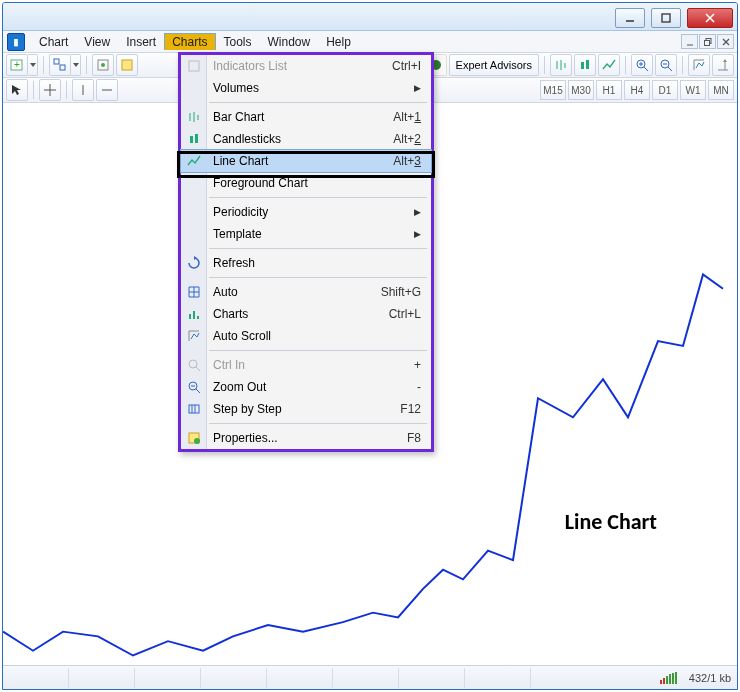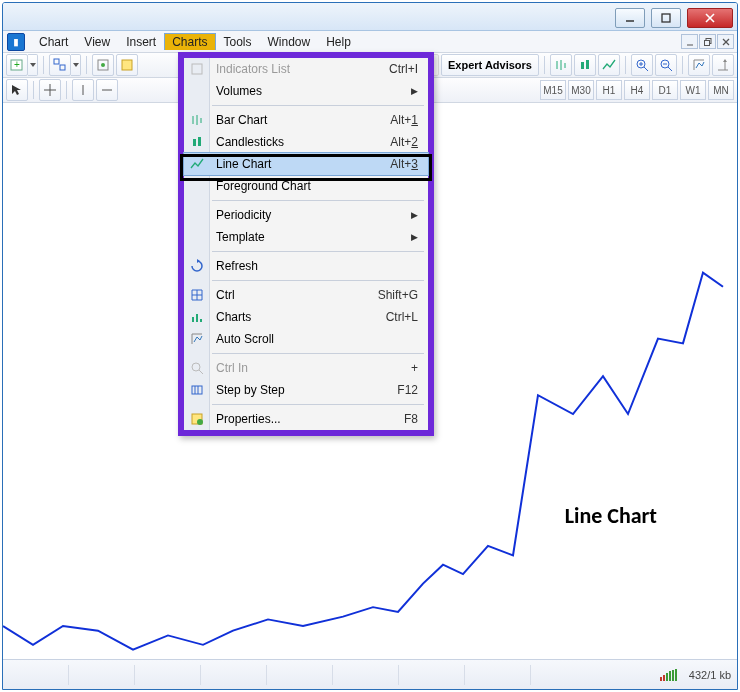--- a/index.html
+++ b/index.html
@@ -17,39 +17,39 @@
 .menubar { height: 22px; background: #f4f6fa; border-bottom: 1px solid #d0d7e2; display: flex; align-items: center; padding-left: 4px; font-size: 12px; color: #222; position: relative; }
 .menubar .appicon { width: 18px; height: 18px; background:#1976d2; border:1px solid #0d47a1; border-radius:2px; margin-right:6px; display:flex; align-items:center; justify-content:center; font-size:9px; color:#fff; font-weight:bold; }
 .menubar .mitem { padding: 2px 8px; cursor: default; }
 .menubar .mitem.open { background: #eab308; border:1px solid #7aa7d8; border-bottom:none; padding:1px 7px; }
 .mdi-ctrls { display:flex; gap:1px; margin-left:auto; margin-right:3px; }
 .mdi-ctrls .mdibtn { width:17px; height:15px; border:1px solid #b0c2da; background:#eef3fa; display:flex; align-items:center; justify-content:center; cursor:pointer; }
 .mdi-ctrls .mdibtn svg { width:8px; height:8px; }
 
 .toolbar { display:flex; align-items:center; padding:1px 3px; gap:2px; border-bottom:1px solid #d0d7e2; background:linear-gradient(#fdfdfe,#eef1f7); font-size:11px; }
 .tbtn { width:22px; height:22px; border:1px solid #c8d2e2; border-radius:2px; background:linear-gradient(#ffffff,#eef2f9); display:flex; align-items:center; justify-content:center; cursor:pointer; }
-.tbtn.wide { width:auto; padding:0 6px; gap:3px;font-weight:bold; }
+.tbtn.wide { width:auto; padding:0 6px; gap:3px; }
 .tdrop { width:10px; height:22px; border:1px solid #c8d2e2; border-left:none; border-radius:0 2px 2px 0; background:linear-gradient(#ffffff,#eef2f9); margin-left:-2px; display:flex; align-items:center; justify-content:center; cursor:pointer;}
 .tsep { width:1px; height:18px; background:#c8d2e2; margin:0 3px; }
 .timeframe-row .tfbtn { width:26px; height:20px; border:1px solid #c8d2e2; background:linear-gradient(#fff,#eef2f9); font-size:10px; color:#555; display:flex; align-items:center; justify-content:center; cursor:pointer;}
 
 .chart-area { flex:1; position:relative; background:#fff; }
 .chart-area svg.linechart { position:absolute; inset:0; width:100%; height:100%; }
 .chart-label { position:absolute; right:80px; bottom:130px; font-size:22px; font-weight:bold; color:#000; font-family: Calibri, sans-serif; }
 
-.statusbar { height:30px; border-top:1px solid #c8d2e2; background:linear-gradient(#f6f8fc,#e9edf5); display:flex; align-items:center; font-size:11px; color:#444; }
+.statusbar { height:24px; border-top:1px solid #c8d2e2; background:linear-gradient(#f6f8fc,#e9edf5); display:flex; align-items:center; font-size:11px; color:#444; }
 .statusbar .sb-right { margin-left:auto; display:flex; align-items:center; gap:12px; padding-right:6px;}
 .statusbar .sb-left { display:flex; }
 .statusbar .sb-cell { width:66px; height:20px; border-right:1px solid #d7dde8; }
 .bars { display:flex; align-items:flex-end; gap:1px; height:12px; }
 .bars span { width:2px; background:#3b9b35; }
 .bars span.r { background:#c0392b; }
 
 
-.dropdown { position:absolute; left:178px; top:52px; width:256px; background:#f4f4f4; border:6px solid #6d28d9; box-shadow:2px 3px 6px rgba(0,0,0,.25); font-size:12px; z-index:10; }
+.dropdown { position:absolute; left:178px; top:52px; width:256px; background:#f4f4f4; border:3px solid #6d28d9; box-shadow:2px 3px 6px rgba(0,0,0,.25); font-size:12px; z-index:10; }
 .dropdown .iconcol { position:absolute; left:0; top:0; bottom:0; width:26px; background:#e9edf3; border-right:1px solid #d0d7e2; }
 .dropdown .dditem { position:relative; height:22px; display:flex; align-items:center; padding-left:32px; padding-right:10px; cursor:default; }
 .dropdown .dditem .lic { position:absolute; left:4px; top:2px; width:18px; height:18px; display:flex; align-items:center; justify-content:center; }
 .dropdown .dditem .shortcut { margin-left:auto; color:#333; }
 .dropdown .dditem .sub { margin-left:auto; font-size:9px; color:#333;}
 .dropdown .dditem.disabled { color:#9a9a9a; }
 .dropdown .dditem.hovered { background:#bed9f5; outline:1px solid #7aa7d8; }
 .dropdown .ddsep { position:relative; height:7px; }
 .dropdown .ddsep::after { content:""; position:absolute; left:28px; right:4px; top:3px; height:1px; background:#c8cfdb; }
 .dropdown .highlight-box { position:absolute; left:-4px; right:-4px; height:27px; border:3px solid #000; pointer-events:none; }
@@ -347,21 +347,21 @@
     <span>Refresh</span>
   </div>
   <div class="ddsep"></div>
 
   <div class="dditem">
     <span class="lic">
         <svg width="14" height="14">
           <path d="M2 2h10v10H2z M2 7h10 M7 2v10" fill="none" stroke="#36c"></path>
         </svg>
       </span>
-    <span>Ctrl</span>
+    <span>Auto</span>
     <span class="shortcut">Shift+G</span>
   </div>
   <div class="dditem">
     <span class="lic">
         <svg width="14" height="14">
           <line x1="3" y1="12" x2="3" y2="7" stroke="#2a7" stroke-width="2"></line>
           <line x1="7" y1="12" x2="7" y2="4" stroke="#2a7" stroke-width="2"></line>
           <line x1="11" y1="12" x2="11" y2="9" stroke="#2a7" stroke-width="2"></line>
         </svg>
       </span>
@@ -385,20 +385,31 @@
           <circle cx="6" cy="6" r="4" fill="none" stroke="#bbb"></circle>
           <line x1="9" y1="9" x2="13" y2="13" stroke="#bbb"></line>
         </svg>
       </span>
     <span>Ctrl In</span>
     <span class="shortcut">+</span>
   </div>
   <div class="dditem">
     <span class="lic">
         <svg width="14" height="14">
+          <circle cx="6" cy="6" r="4" fill="none" stroke="#36c"></circle>
+          <line x1="9" y1="9" x2="13" y2="13" stroke="#36c"></line>
+          <line x1="4" y1="6" x2="8" y2="6" stroke="#36c"></line>
+        </svg>
+      </span>
+    <span>Zoom Out</span>
+    <span class="shortcut">-</span>
+  </div>
+  <div class="dditem">
+    <span class="lic">
+        <svg width="14" height="14">
           <rect x="2" y="3" width="10" height="8" fill="none" stroke="#36c"></rect>
           <line x1="5" y1="3" x2="5" y2="11" stroke="#36c"></line>
           <line x1="8" y1="3" x2="8" y2="11" stroke="#36c"></line>
         </svg>
       </span>
     <span>Step by Step</span>
     <span class="shortcut">F12</span>
   </div>
   <div class="ddsep"></div>
 

